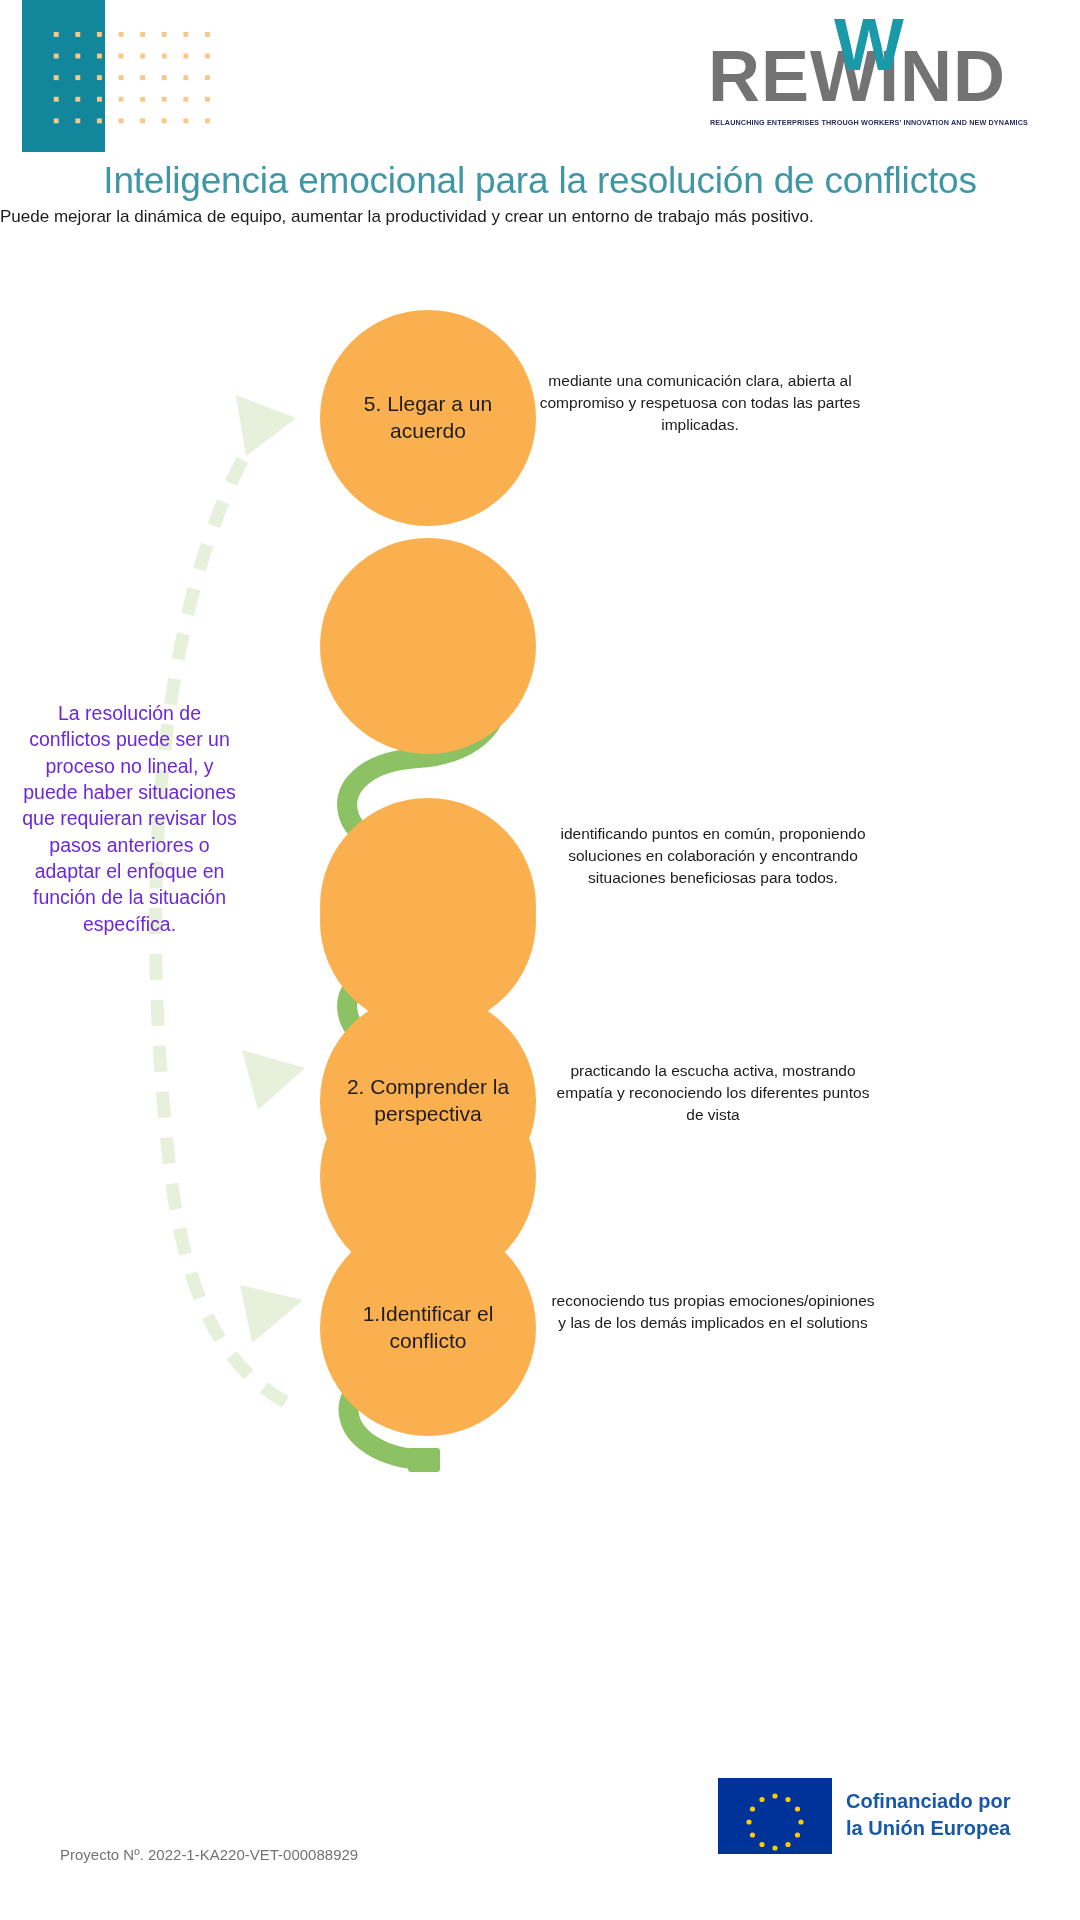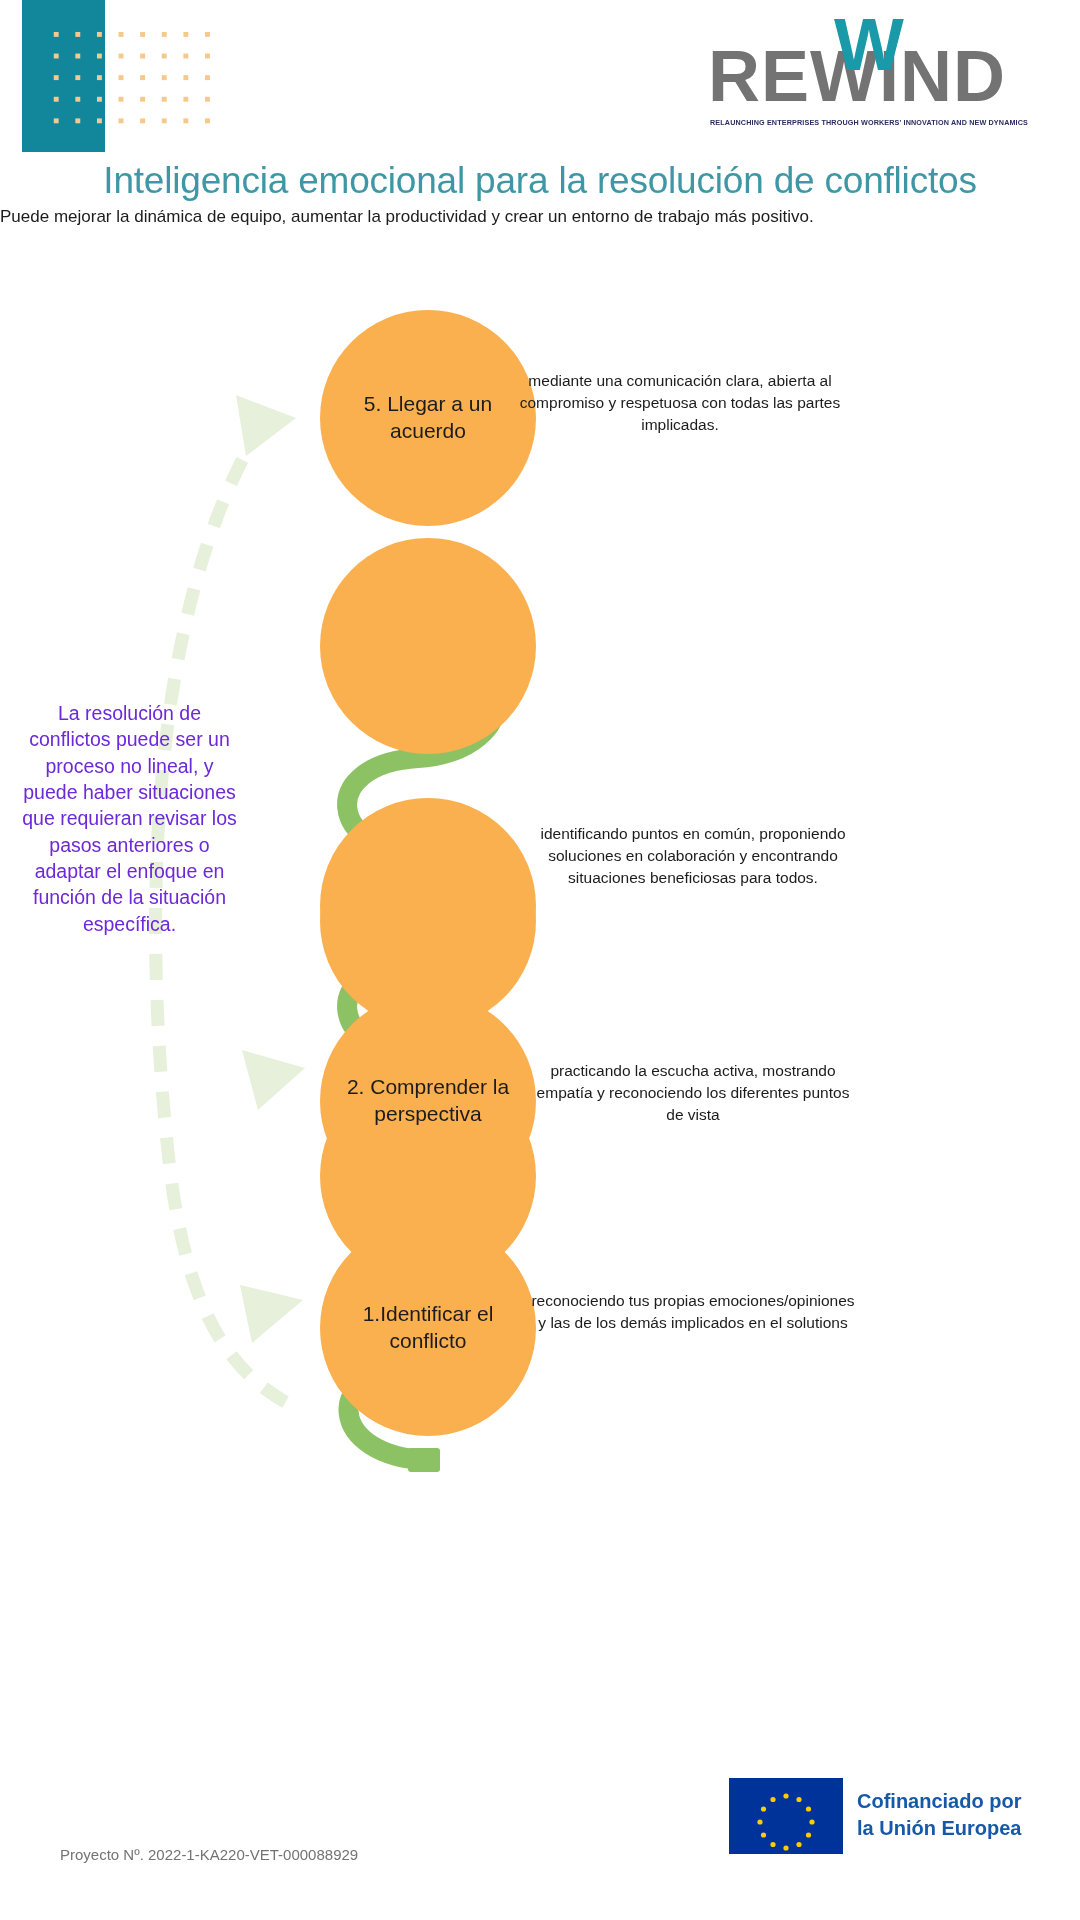--- a/index.html
+++ b/index.html
@@ -59,34 +59,34 @@
     display: flex; align-items: center; justify-content: center;
     text-align: center;
   }
   .step-circle span {
     display: block; width: 190px;
     font-size: 21px; color: #1c1c1c; line-height: 1.28; font-weight: 400;
   }
 
   .step-desc {
     position: absolute; width: 330px; text-align: center;
-    font-size: 15.5px; color: #1c1c1c; line-height: 1.42;
+    font-size: 15.5px; color: #1c1c1c; line-height: 1.42; margin-left: 20px;
   }
 
   .side-note {
     position: absolute; left: 22px; top: 700px; width: 215px;
     text-align: center; font-size: 19.5px; color: #6d28d9; line-height: 1.35;
   }
 
   
   .project-no {
     position: absolute; left: 60px; top: 1846px;
     font-size: 15px; color: #737373;
   }
-  .eu-block { position: absolute; left: 718px; top: 1778px; width: 300px; height: 76px; margin-left: 11px; }
+  .eu-block { position: absolute; left: 718px; top: 1778px; width: 300px; height: 76px; }
   .eu-flag {
     position: absolute; left: 0; top: 0; width: 114px; height: 76px;
     background: #003399;
   }
   .eu-text {
     position: absolute; left: 128px; top: 10px; width: 180px;
     font-size: 20px; font-weight: 700; color: #1759a8; line-height: 1.35;
   }
 </style>
 </head>

